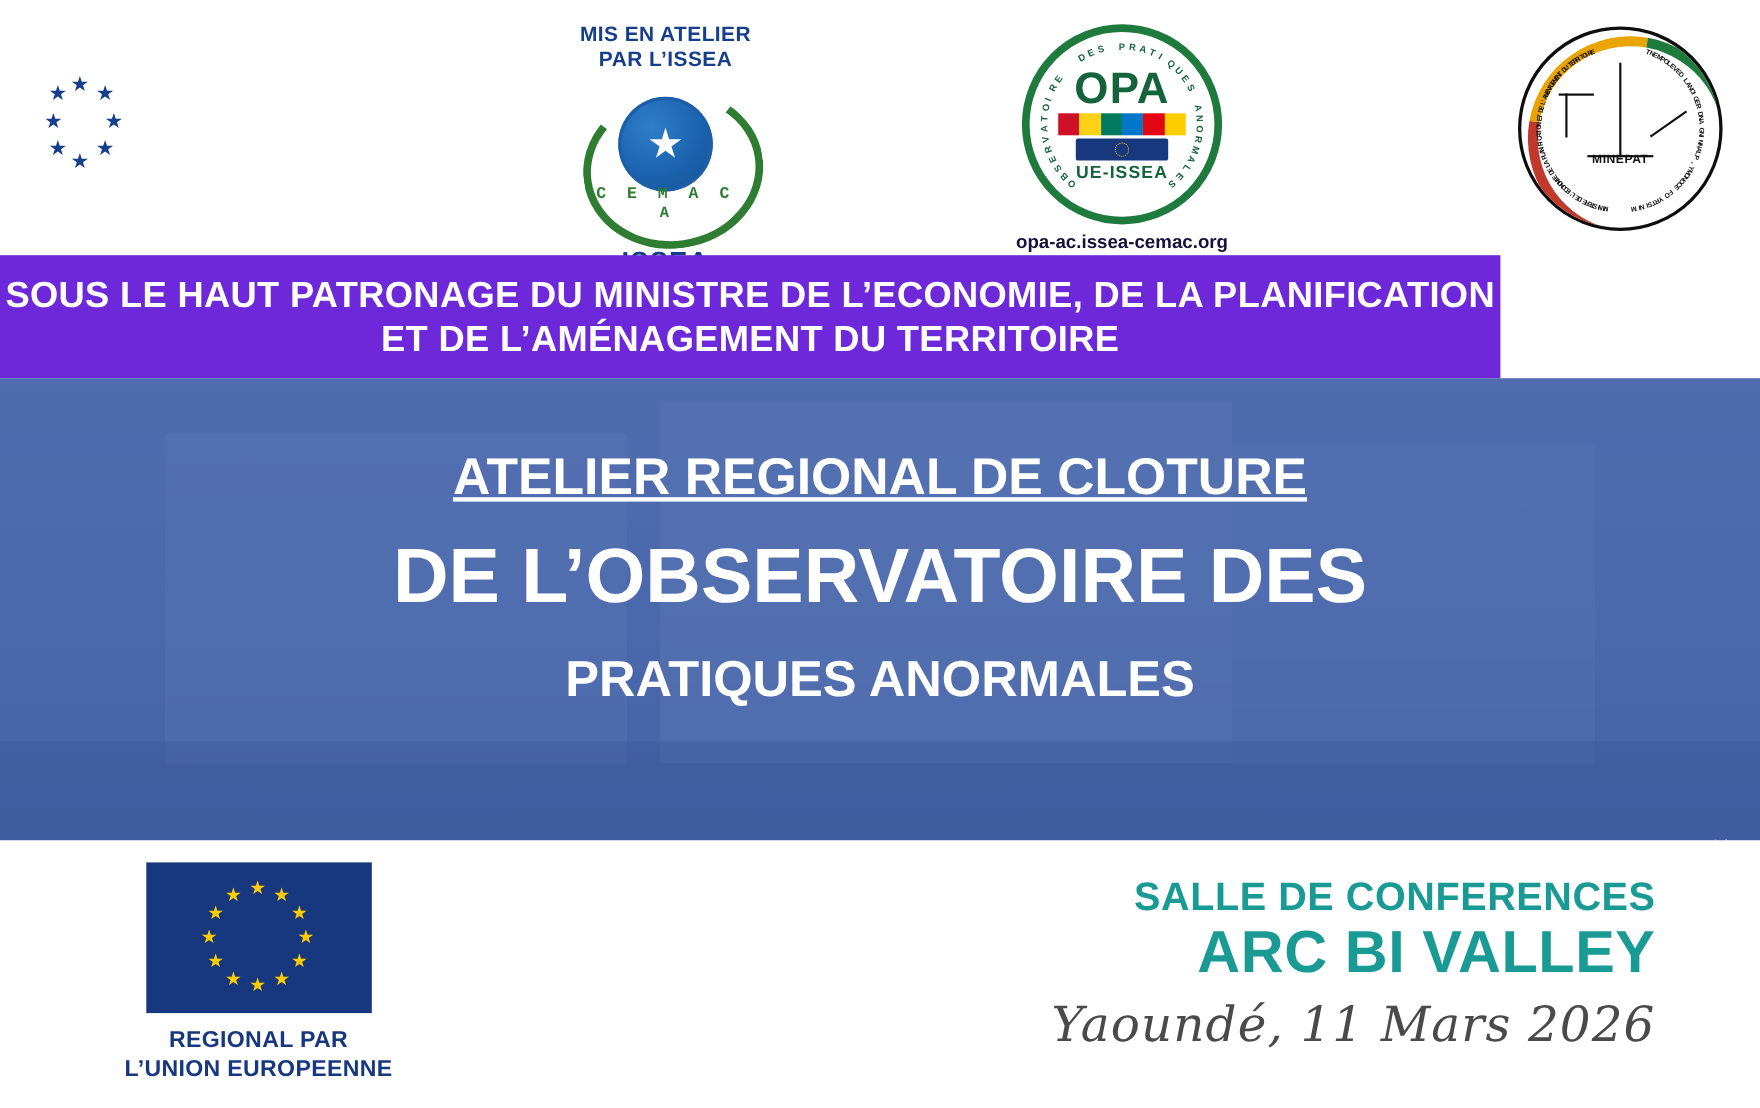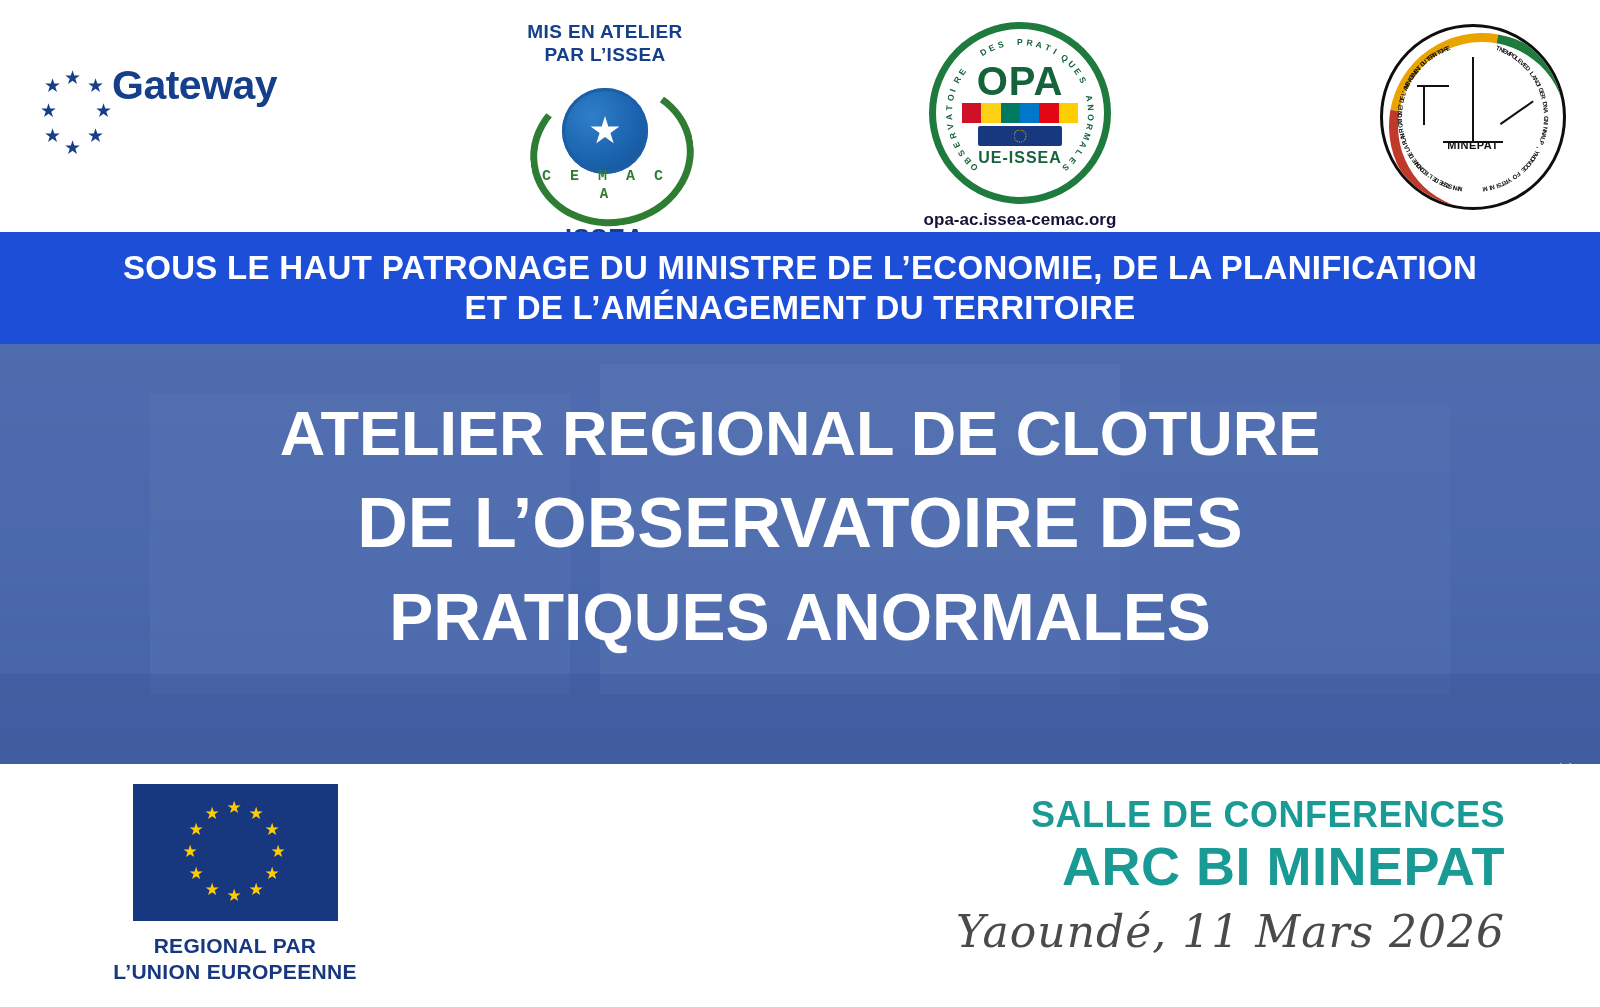--- a/index.html
+++ b/index.html
@@ -68,22 +68,22 @@
   .minepat-tower:after{content:"";position:absolute;left:-30px;top:84px;width:60px;height:2px;background:#111;}
   .minepat-label{position:absolute;left:0;top:112px;width:180px;text-align:center;font-size:11px;font-weight:bold;color:#111;letter-spacing:0.5px;}
   .minepat-crane{position:absolute;left:28px;top:58px;width:44px;height:44px;}
   .minepat-crane:before{content:"";position:absolute;left:6px;top:0;width:32px;height:2px;background:#111;}
   .minepat-crane:after{content:"";position:absolute;left:12px;top:0;width:2px;height:40px;background:#111;}
   .minepat-arrow{position:absolute;right:22px;top:58px;width:40px;height:40px;}
   .minepat-arrow:before{content:"";position:absolute;left:0;bottom:0;width:40px;height:2px;background:#111;transform:rotate(-35deg);transform-origin:left bottom;}
 
   
   .green-band{
-    position:absolute;left:0;top:232px;width:1600px;height:112px;
-    background:#1d4ed8;display:flex;align-items:center;justify-content:center;
+    position:absolute;left:0;top:232px;width:1364px;height:112px;
+    background:#6d28d9;display:flex;align-items:center;justify-content:center;
   }
   .green-band p{
     margin:0;color:#ffffff;font-weight:bold;font-size:33px;line-height:40px;
     text-align:center;letter-spacing:0.3px;max-width:1380px;text-transform:uppercase;
   }
 
   
   .hero{
     position:absolute;left:0;top:344px;width:1600px;height:420px;
     overflow:hidden;background:#2f4f9e;
@@ -92,23 +92,23 @@
      linear-gradient(180deg,#b9c6da 0%, #9fb0c8 55%, #7e8ea6 100%);}
   .hero-b1{position:absolute;left:150px;top:50px;width:420px;height:300px;background:rgba(255,255,255,0.35);}
   .hero-b2{position:absolute;left:600px;top:20px;width:520px;height:330px;background:rgba(255,255,255,0.45);}
   .hero-b3{position:absolute;left:1120px;top:60px;width:330px;height:290px;background:rgba(255,255,255,0.3);}
   .hero-cars{position:absolute;left:0;bottom:0;width:1600px;height:90px;background:rgba(60,70,90,0.35);}
   .hero-tint{position:absolute;inset:0;background:#3758a5;opacity:0.82;}
   .hero-title{
     position:absolute;left:0;top:46px;width:1600px;text-align:center;
     color:#ffffff;font-weight:bold;text-transform:uppercase;letter-spacing:0px;
   }
-  .hero-title .l1{font-size:63px;line-height:86px;}
+  .hero-title .l1{font-size:47px;line-height:86px;text-decoration:underline;}
   .hero-title .l2{font-size:70px;line-height:94px;}
-  .hero-title .l3{font-size:66px;line-height:94px;}
+  .hero-title .l3{font-size:46px;line-height:94px;}
   .credit{
     position:absolute;right:24px;top:418px;color:#d7dced;font-size:21px;
     letter-spacing:1px;writing-mode:vertical-rl;transform:rotate(180deg);
   }
 
   
   .bottom{position:absolute;left:0;top:764px;width:1600px;height:243px;background:#ffffff;}
   .eu-block{position:absolute;left:85px;top:20px;width:300px;text-align:center;}
   .eu-flag{position:relative;width:205px;height:137px;background:#17377f;margin:0 auto;}
   .eu-star{position:absolute;color:#ffcc00;font-size:17px;line-height:17px;}
@@ -131,21 +131,20 @@
         <span class="gg-star" style="left:24px;top:0px;">★</span>
         <span class="gg-star" style="left:47px;top:8px;">★</span>
         <span class="gg-star" style="left:4px;top:8px;">★</span>
         <span class="gg-star" style="left:0px;top:33px;">★</span>
         <span class="gg-star" style="left:55px;top:33px;">★</span>
         <span class="gg-star" style="left:4px;top:58px;">★</span>
         <span class="gg-star" style="left:47px;top:58px;">★</span>
         <span class="gg-star" style="left:24px;top:70px;">★</span>
       </div>
       <div class="gg-text">
-        <div>Gateway</div>
       </div>
     </div>
 
     <div class="issea">
       <div class="issea-top">
         <div>MIS EN ATELIER</div>
         <div>PAR L’ISSEA</div>
       </div>
       <div class="issea-emblem">
         <div class="issea-wreath"></div>
@@ -395,17 +394,17 @@
           <span class="eu-star" style="left: 72px; top: 20.8949px;">★</span>
         </div>
       <div class="eu-caption">
         <div>REGIONAL PAR</div>
         <div>L’UNION EUROPEENNE</div>
       </div>
     </div>
 
     <div class="venue">
       <div class="venue-1">SALLE DE CONFERENCES</div>
-      <div class="venue-2">ARC BI MINEPAT</div>
+      <div class="venue-2">ARC BI VALLEY</div>
       <div class="venue-date">Yaoundé, 11 Mars 2026</div>
     </div>
   </div>
 </div>
 
 </body></html>

